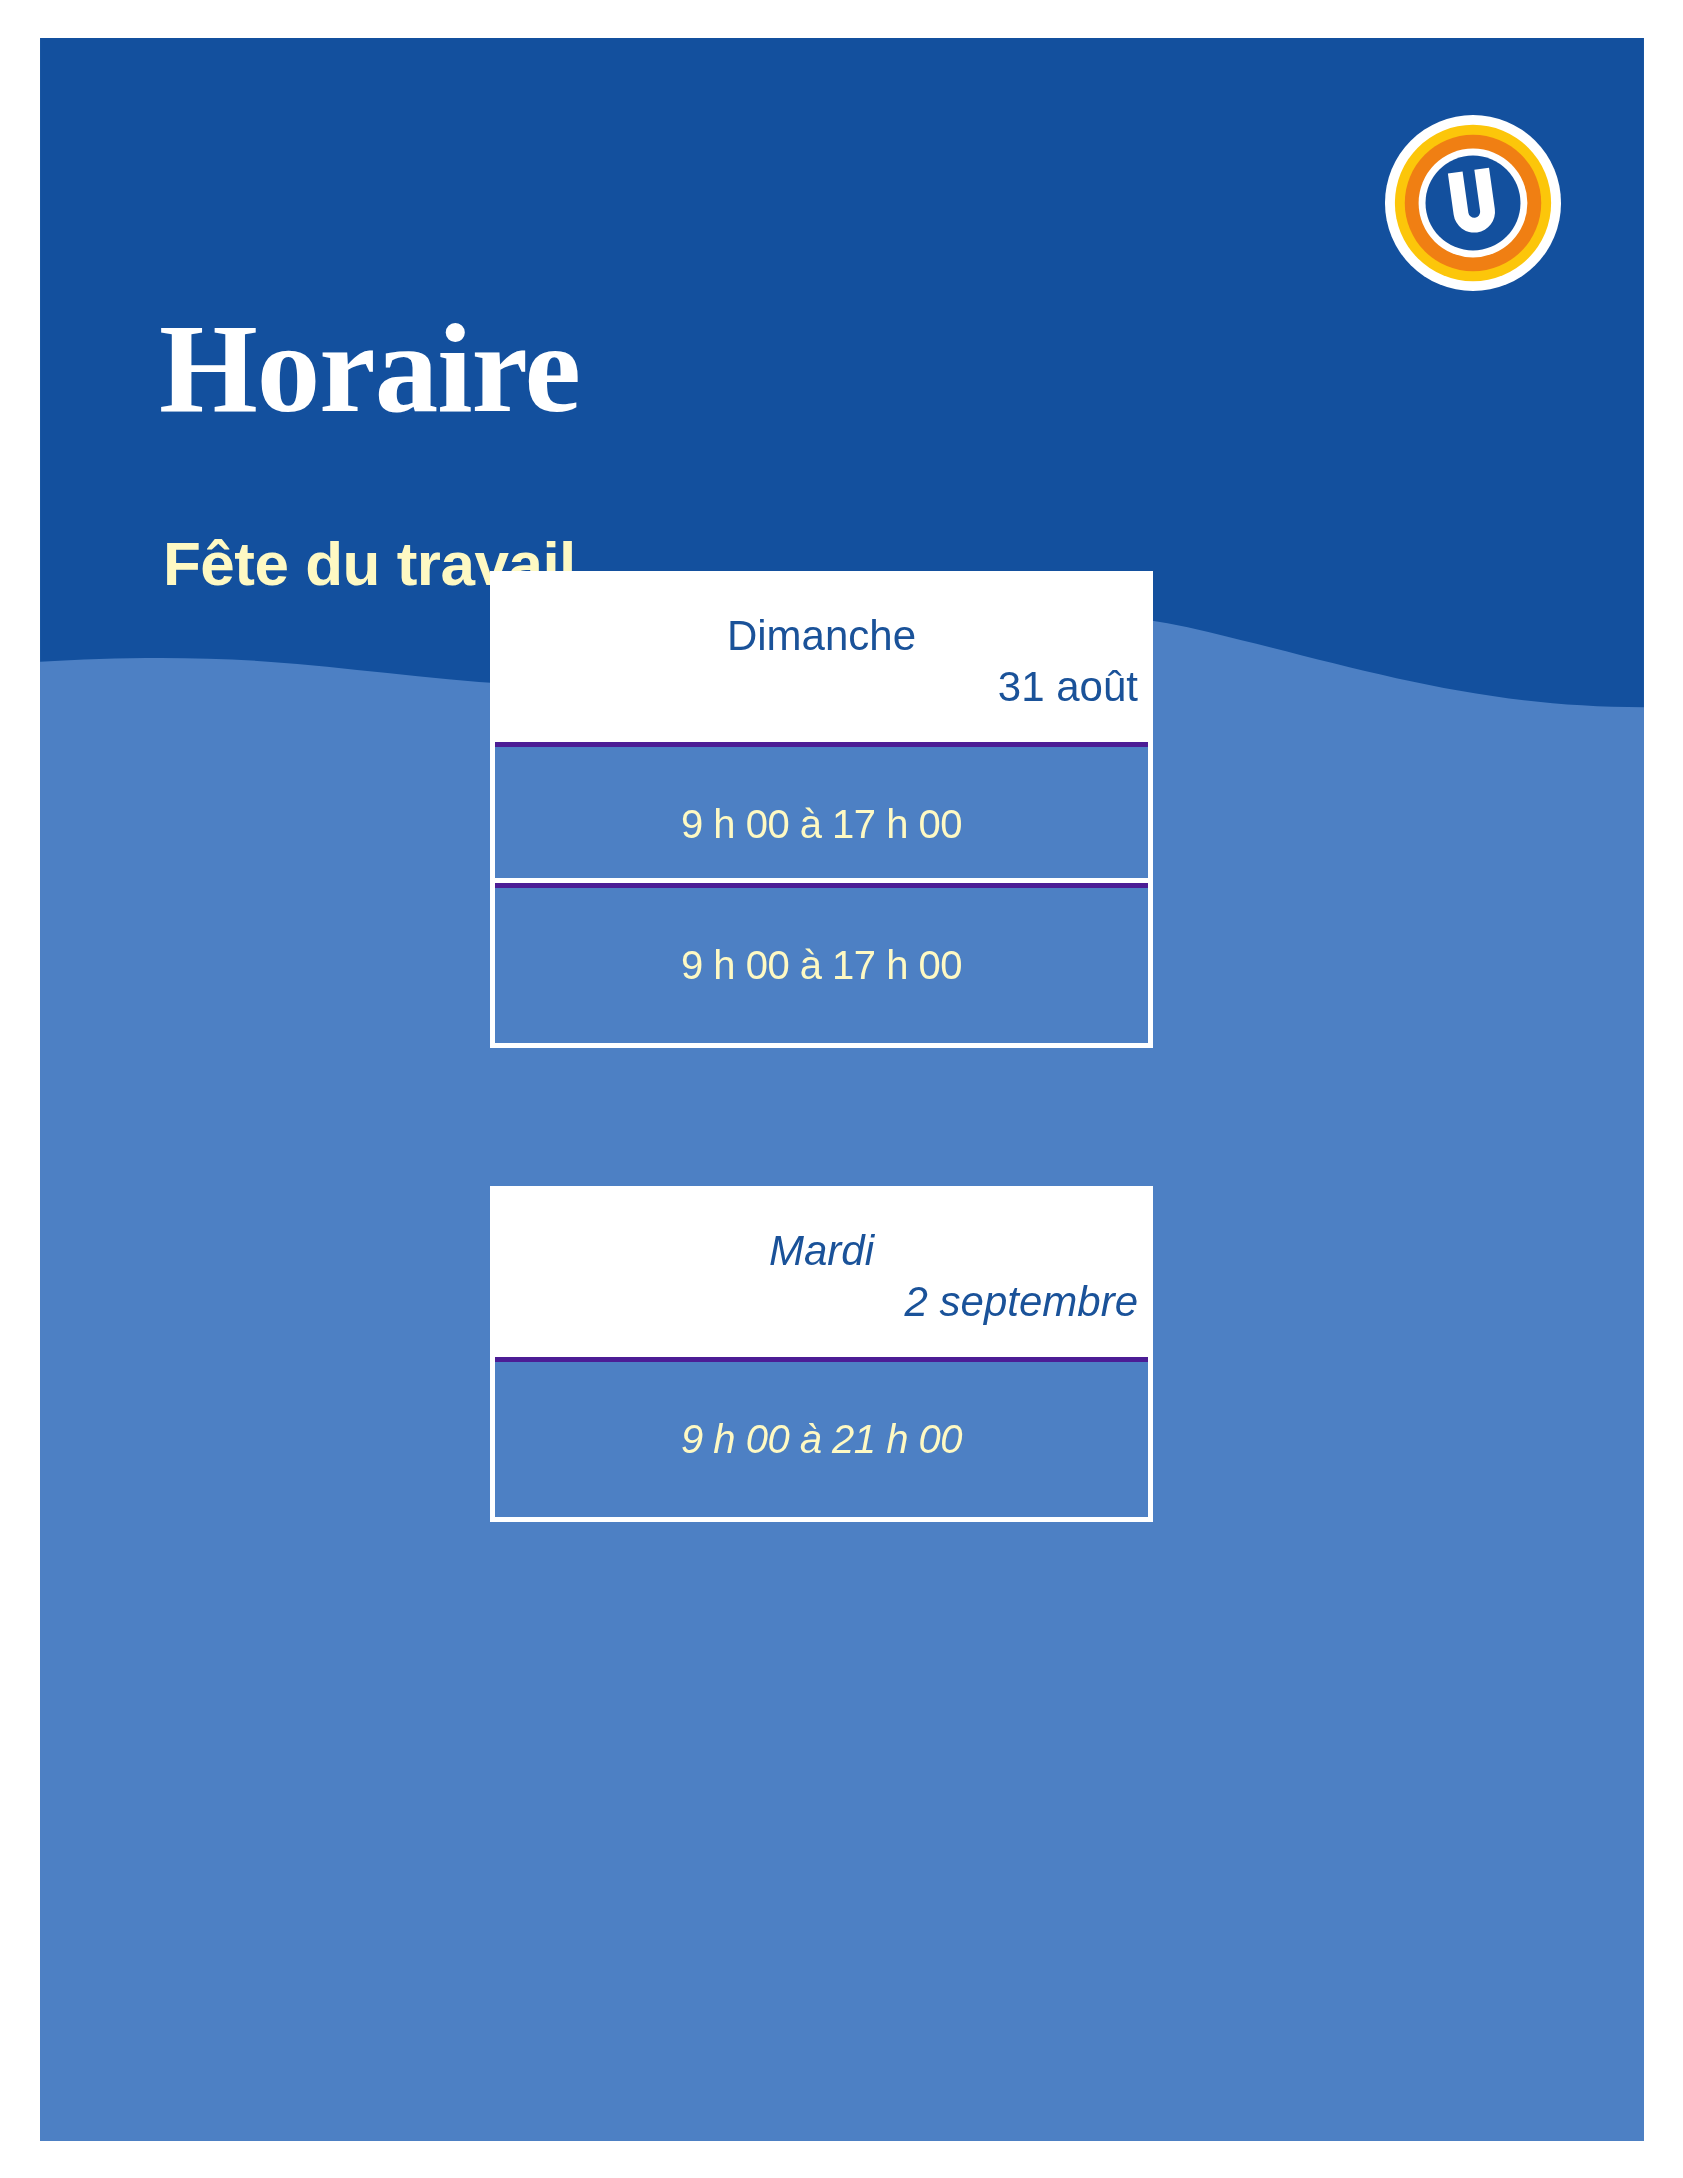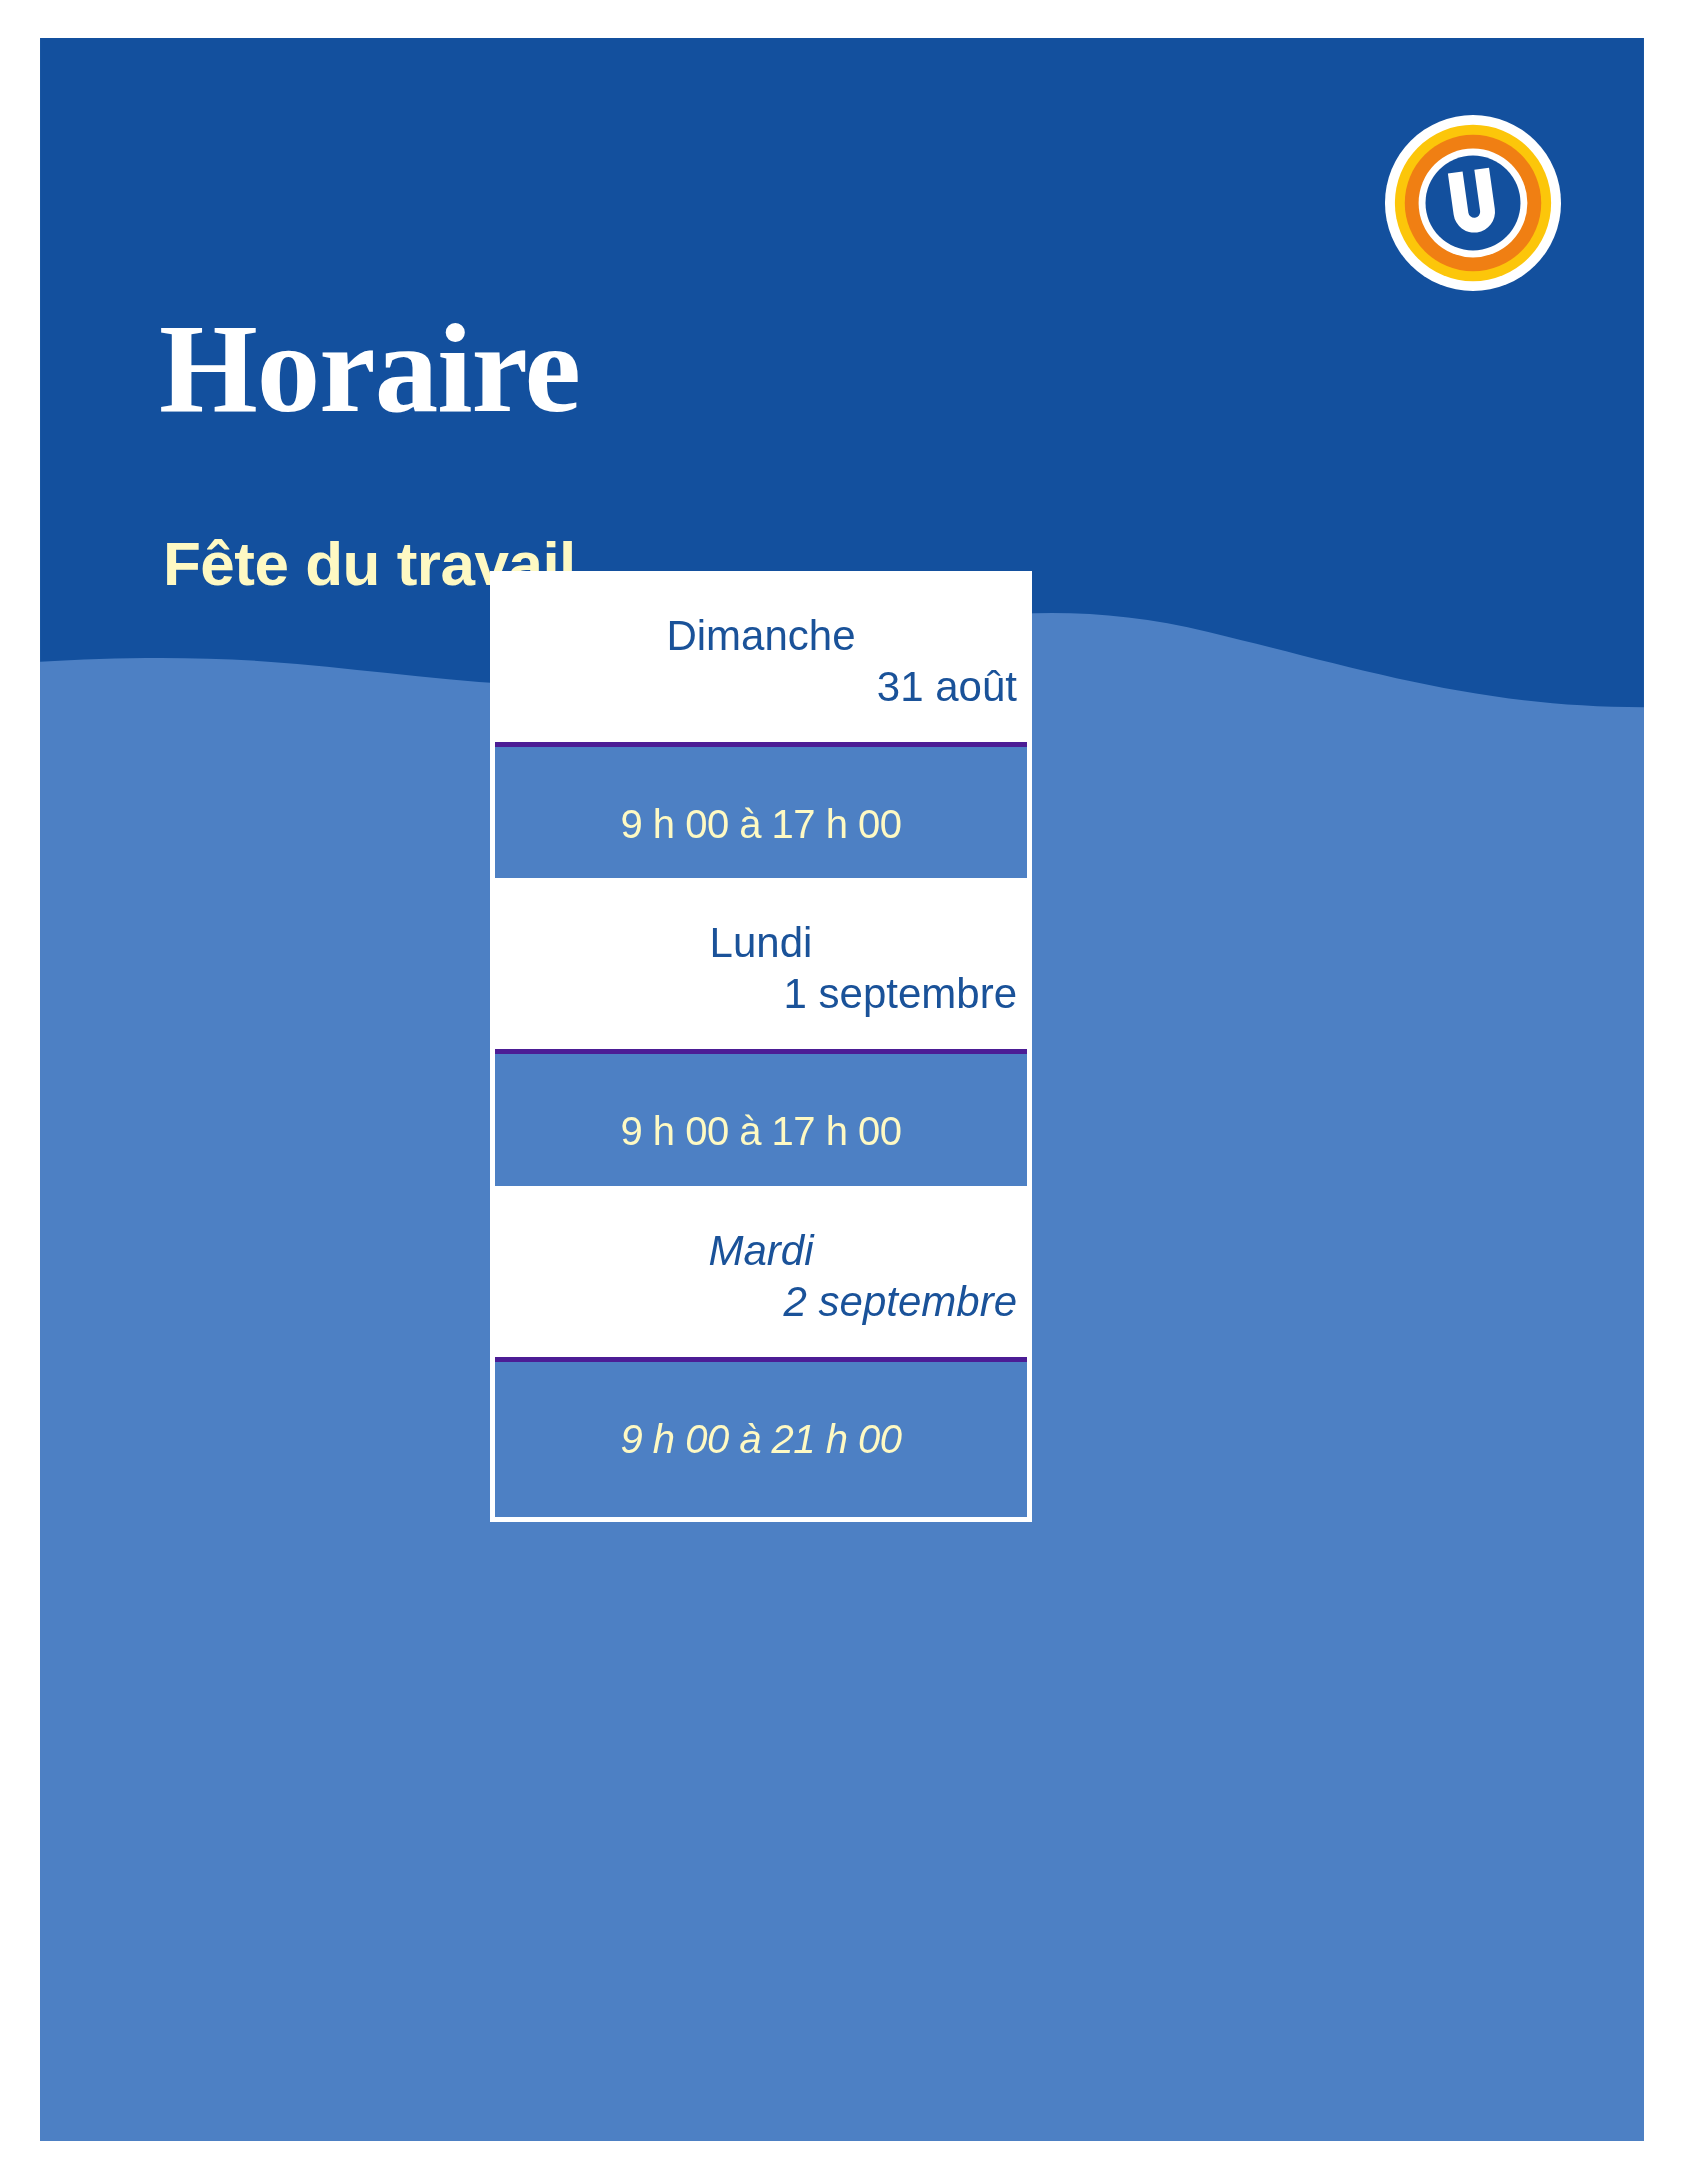--- a/index.html
+++ b/index.html
@@ -89,21 +89,21 @@
   
   .cards {
     position: absolute;
     left: 0;
     top: 0;
     width: 1604px;
   }
   .card {
     position: absolute;
     left: 450px;
-    width: 542px;
+    width: 663px;
     box-sizing: border-box;
     border: 5px solid #ffffff;
     background: #ffffff;
   }
   .card-day {
     background: #ffffff;
     color: #1a5299;
     text-align: center;
     font-size: 42px;
     line-height: 1.22;
@@ -169,24 +169,20 @@
 
       <div class="card" id="card-0">
         <div class="card-day">
           <span class="dayname">Dimanche</span>
           <span class="daydate">31 août</span>
         </div>
         <div class="card-hours">9 h 00 à 17 h 00</div>
       </div>
 
       <div class="card" id="card-1">
-        <div class="card-day">
-          <span class="dayname">Lundi</span>
-          <span class="daydate">1 septembre</span>
-        </div>
         <div class="card-hours">9 h 00 à 17 h 00</div>
       </div>
 
       <div class="card" id="card-2">
         <div class="card-day">
           <span class="dayname">Mardi</span>
           <span class="daydate">2 septembre</span>
         </div>
         <div class="card-hours">9 h 00 à 21 h 00</div>
       </div>

